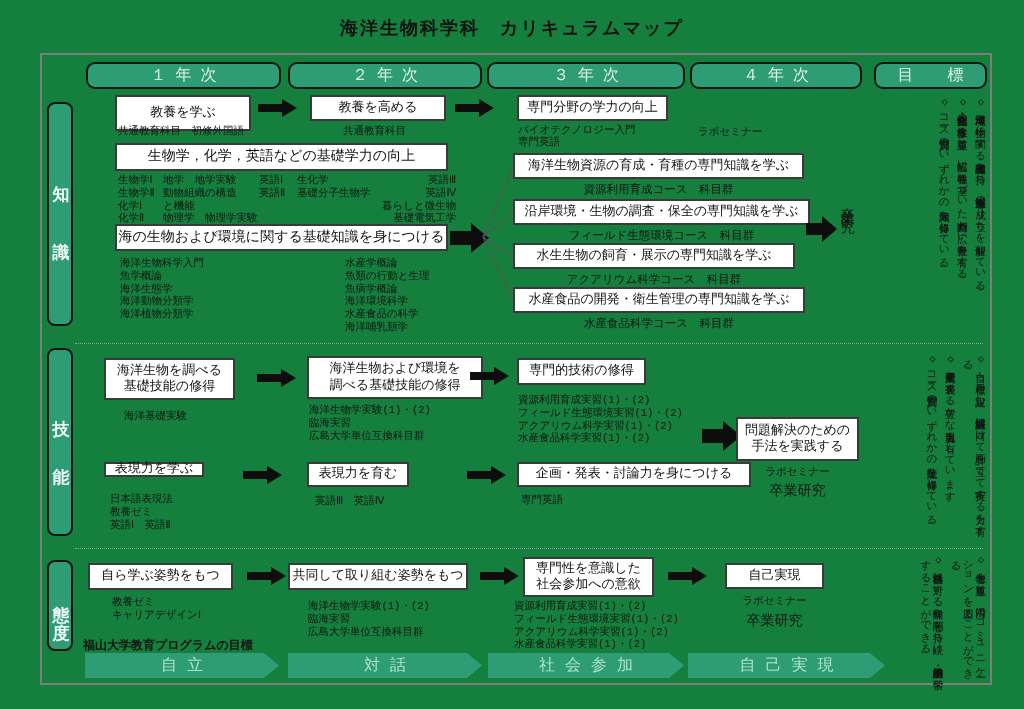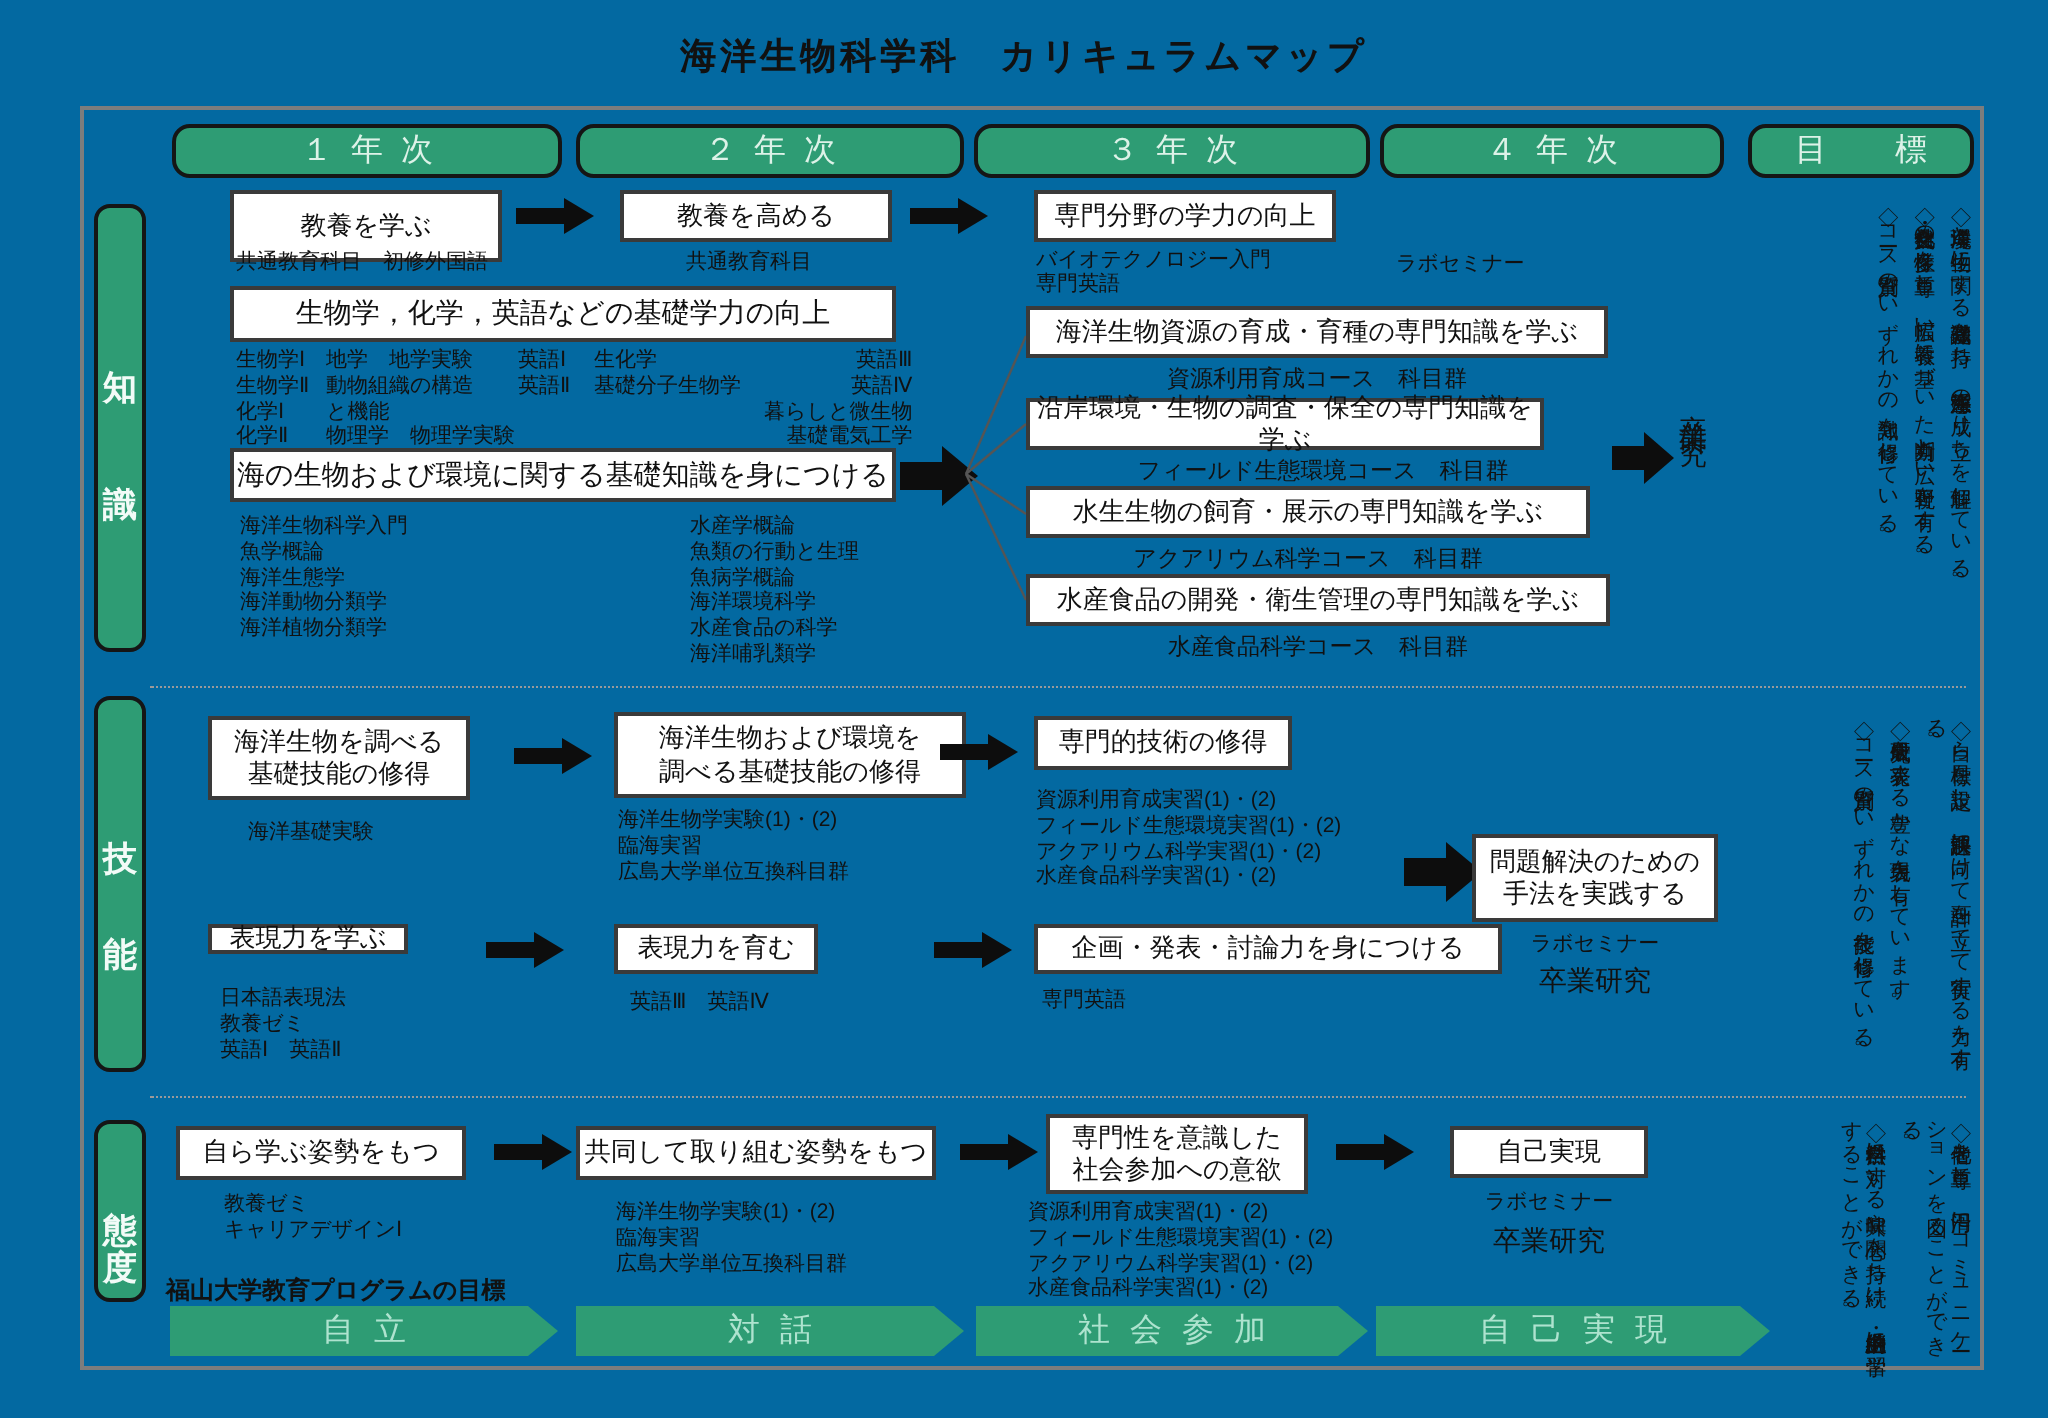--- a/index.html
+++ b/index.html
@@ -1,17 +1,17 @@
 <!DOCTYPE html>
 <html><head>
 <meta charset="utf-8">
 <style>
   html,body{margin:0;padding:0;background:#fff;}
-  #canvas{position:relative;width:1024px;height:709px;background:#0369a1;overflow:hidden;
-          font-family:Liberation Sans, sans-serif;color:#111;}
+  #canvas{position:relative;width:1024px;height:709px;background:#15803d;overflow:hidden;
+          font-family:Liberation Mono, monospace;color:#111;}
   .abs{position:absolute;}
   .title{left:0;top:16px;width:1024px;text-align:center;font-size:18px;font-weight:bold;letter-spacing:2px;}
   .outer{left:40px;top:53px;width:948px;height:628px;border:2px solid #7d7d7d;}
   .ghead{background:#2e9c74;border:2px solid #151515;border-radius:9px;color:#ddf2e8;
          display:flex;align-items:center;justify-content:center;font-size:16px;letter-spacing:9px;text-indent:9px;height:27px;box-sizing:border-box;}
   .vlabel{background:#2e9c74;border:2px solid #151515;border-radius:8px;color:#f2fbf7;
           writing-mode:vertical-rl;text-orientation:upright;display:flex;align-items:center;justify-content:center;
           font-size:17px;font-weight:bold;box-sizing:border-box;}
   .wbox{background:#fff;border:2px solid #3a3a3a;display:flex;align-items:center;justify-content:center;
         text-align:center;font-size:13px;white-space:pre-line;box-sizing:border-box;line-height:1.25;}
@@ -113,21 +113,21 @@
     </div>
   <svg class="abs" style="left:479px;top:160px;" width="36" height="150">
     <line x1="4" y1="77" x2="34" y2="8" stroke="#555" stroke-width="1.2"></line>
     <line x1="4" y1="77" x2="34" y2="52" stroke="#555" stroke-width="1.2"></line>
     <line x1="4" y1="77" x2="34" y2="97" stroke="#555" stroke-width="1.2"></line>
     <line x1="4" y1="77" x2="34" y2="140" stroke="#555" stroke-width="1.2"></line>
   </svg>
 
   <div class="abs wbox" style="left:513px;top:153px;width:291px;height:26px;">海洋生物資源の育成・育種の専門知識を学ぶ</div>
   <div class="abs cap capc" style="left:513px;top:183px;width:291px;font-size:11.5px;">資源利用育成コース　科目群</div>
-  <div class="abs wbox" style="left:513px;top:199px;width:259px;height:26px;">沿岸環境・生物の調査・保全の専門知識を学ぶ</div>
+  <div class="abs wbox" style="left:513px;top:199px;width:297px;height:26px;">沿岸環境・生物の調査・保全の専門知識を学ぶ</div>
   <div class="abs cap capc" style="left:513px;top:229px;width:297px;font-size:11.5px;">フィールド生態環境コース　科目群</div>
   <div class="abs wbox" style="left:513px;top:243px;width:282px;height:26px;">水生生物の飼育・展示の専門知識を学ぶ</div>
   <div class="abs cap capc" style="left:513px;top:273px;width:282px;font-size:11.5px;">アクアリウム科学コース　科目群</div>
   <div class="abs wbox" style="left:513px;top:287px;width:292px;height:26px;">水産食品の開発・衛生管理の専門知識を学ぶ</div>
   <div class="abs cap capc" style="left:513px;top:317px;width:292px;font-size:11.5px;">水産食品科学コース　科目群</div>
 
   <div class="abs arrgrad" style="left:806px;top:216px;">
       <span class="sh"></span>
       <span class="hd"></span>
     </div>

